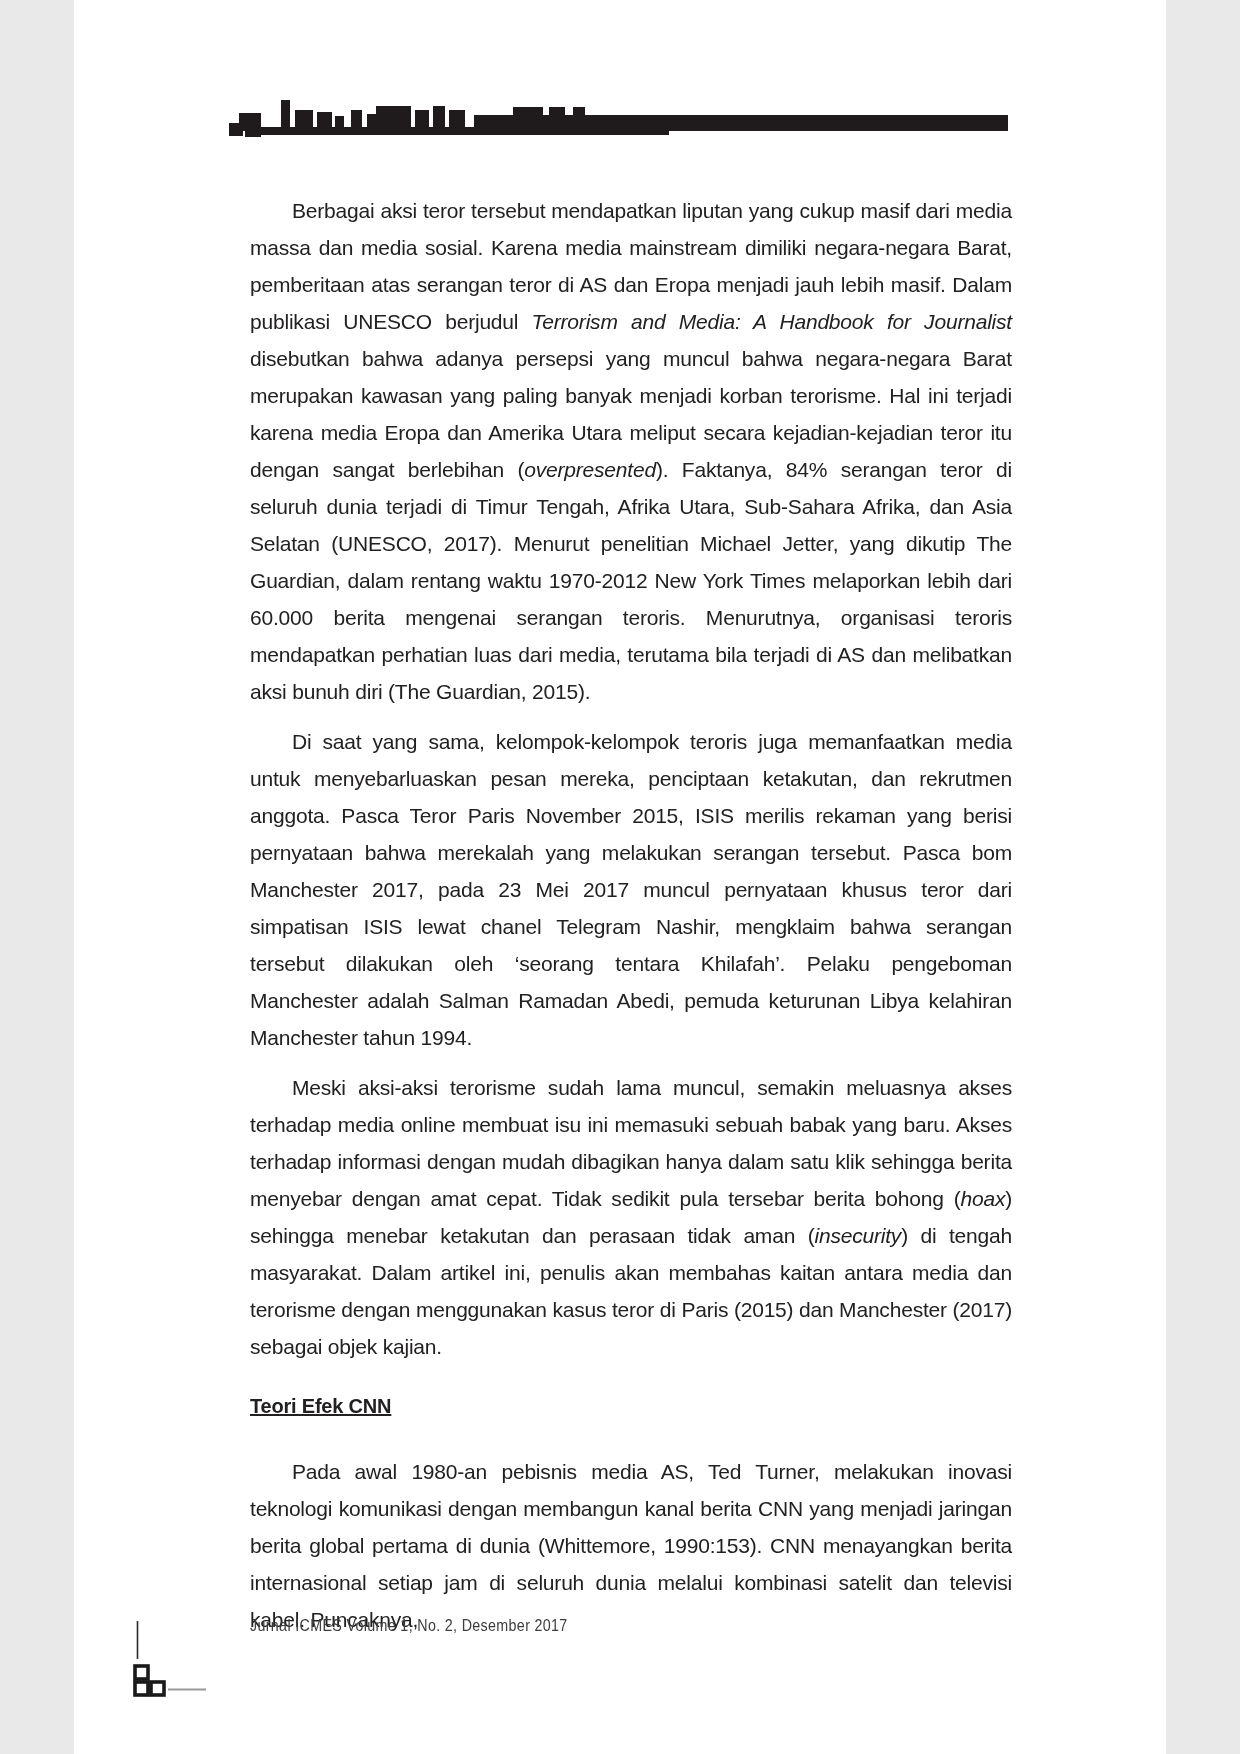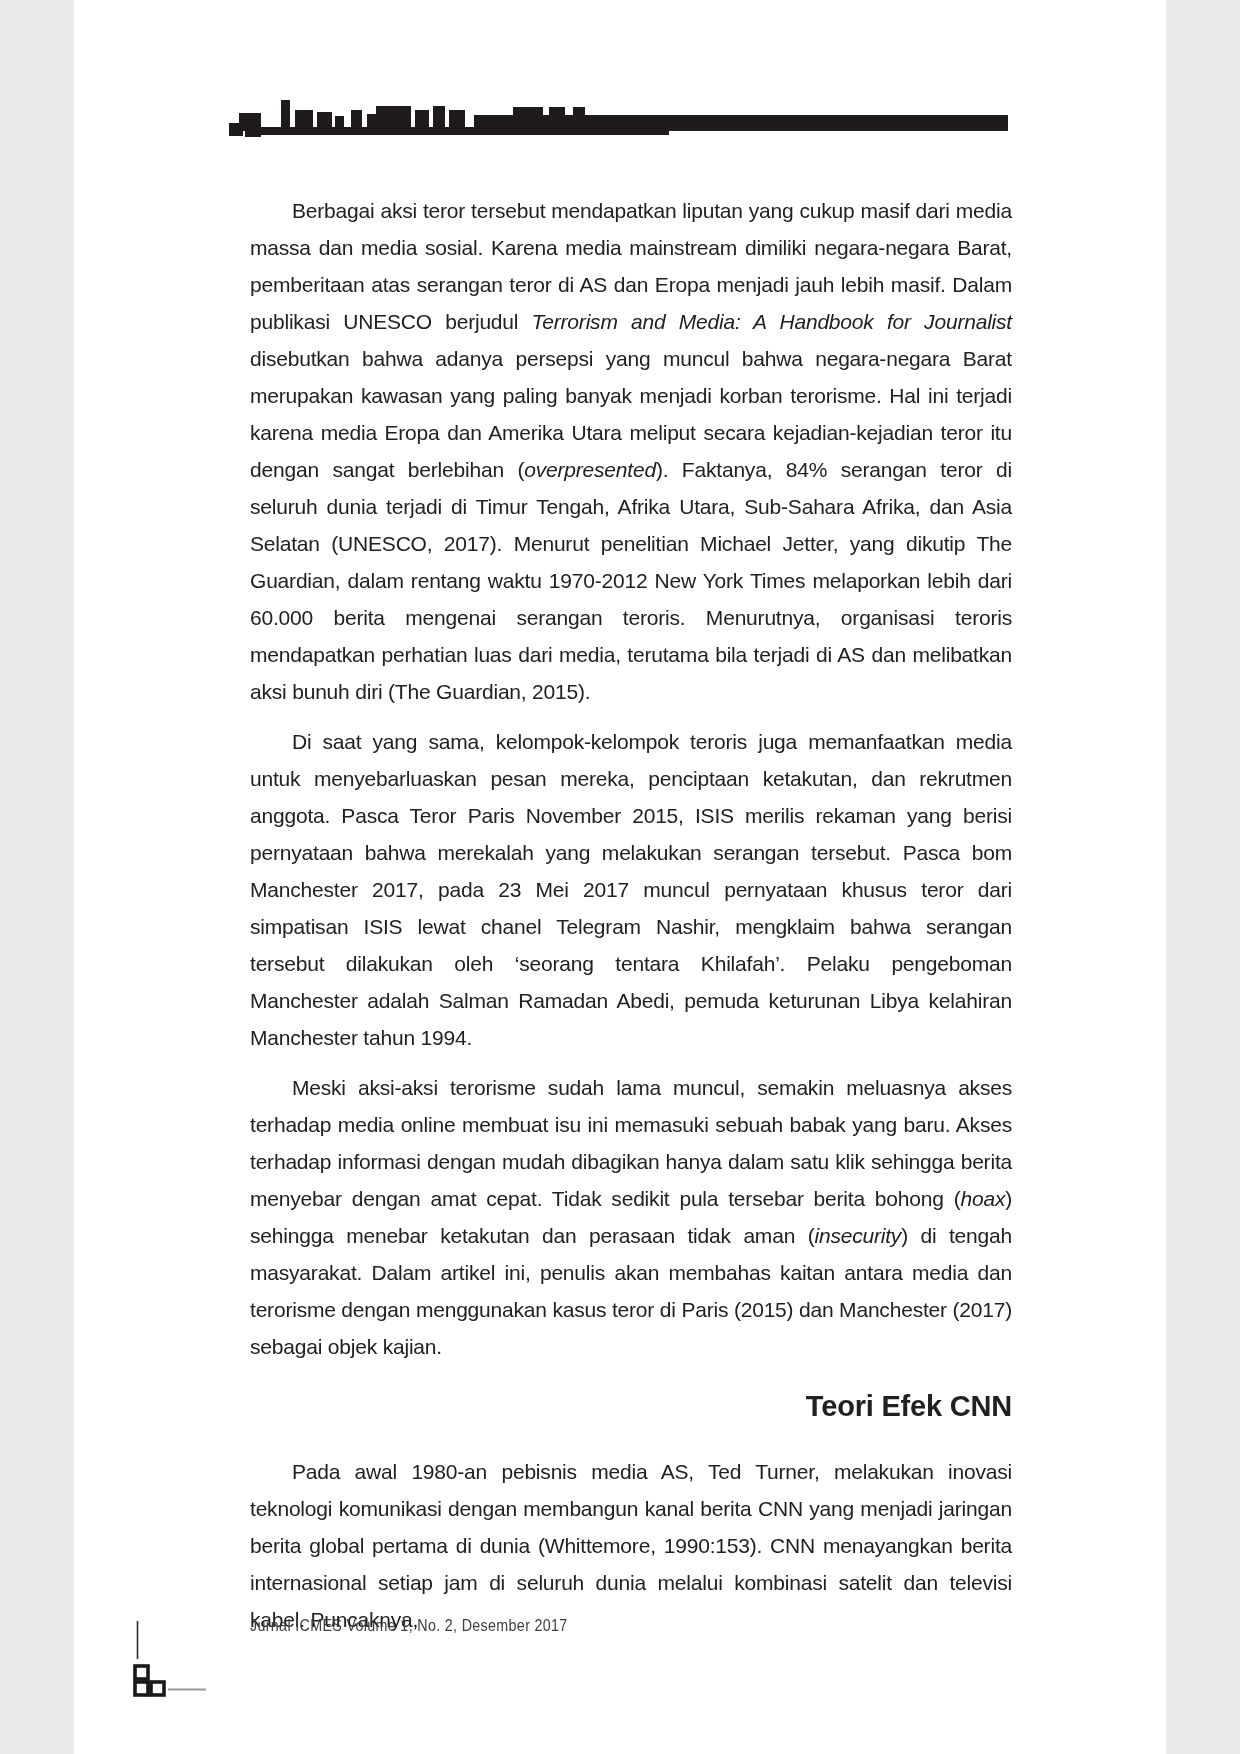--- a/index.html
+++ b/index.html
@@ -16,23 +16,23 @@
   .redacted-bar{position:absolute;left:155px;top:94px;width:780px;height:46px;}
   
   .body-text{
     position:absolute;left:176px;top:192px;width:762px;
     font-size:21px;line-height:37px;letter-spacing:-0.2px;
     text-align:justify;
   }
   .body-text p{margin:0 0 13px 0;text-indent:42px;}
   .body-text .it{font-style:italic;}
   .section-heading{
-    font-size:29px;font-weight:bold;line-height:30px;
-    margin:26px 0 32px 0;text-indent:0;text-align:right;
-    color:#232021;letter-spacing:-0.2px;
+    font-size:20px;font-weight:bold;line-height:30px;
+    margin:26px 0 32px 0;text-indent:0;text-align:left;
+    color:#232021;letter-spacing:-0.2px;text-decoration:underline;
   }
   
   .footer-line{
     position:absolute;left:176px;top:1615px;
     font-size:17px;line-height:22px;color:#3d3d3d;
     letter-spacing:0.4px;
     transform:scaleX(0.84);transform-origin:left center;
     white-space:nowrap;
   }
   .ornament{position:absolute;width:90px;height:110px;}

